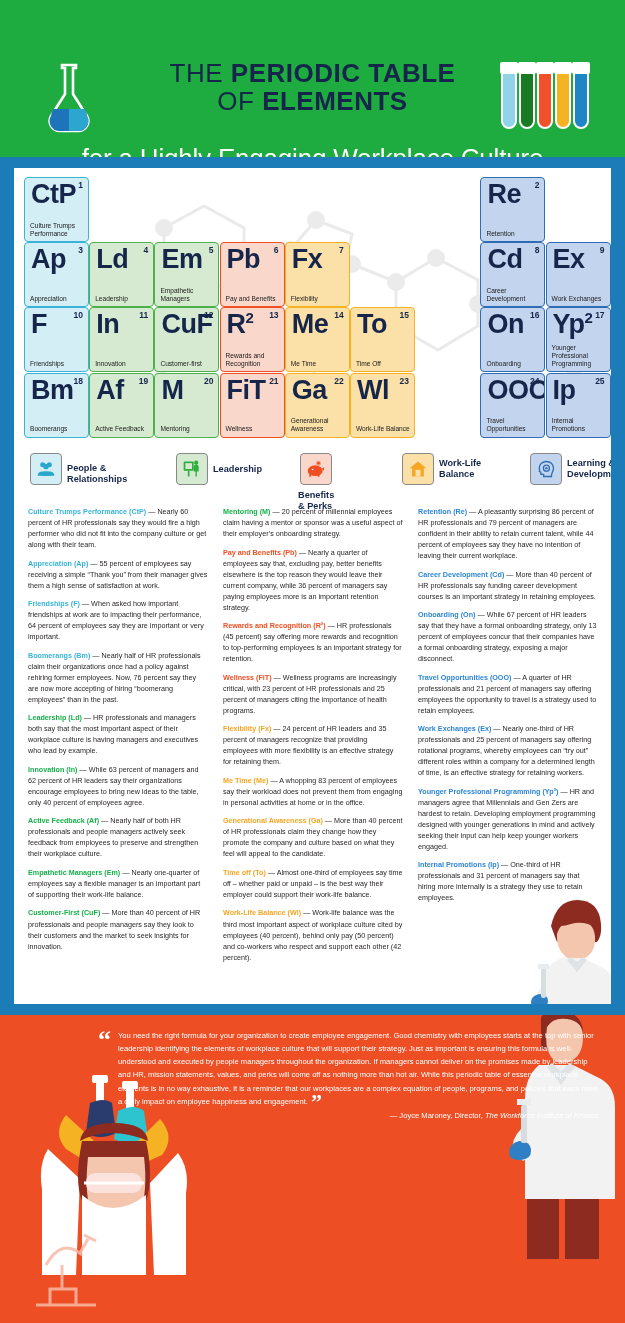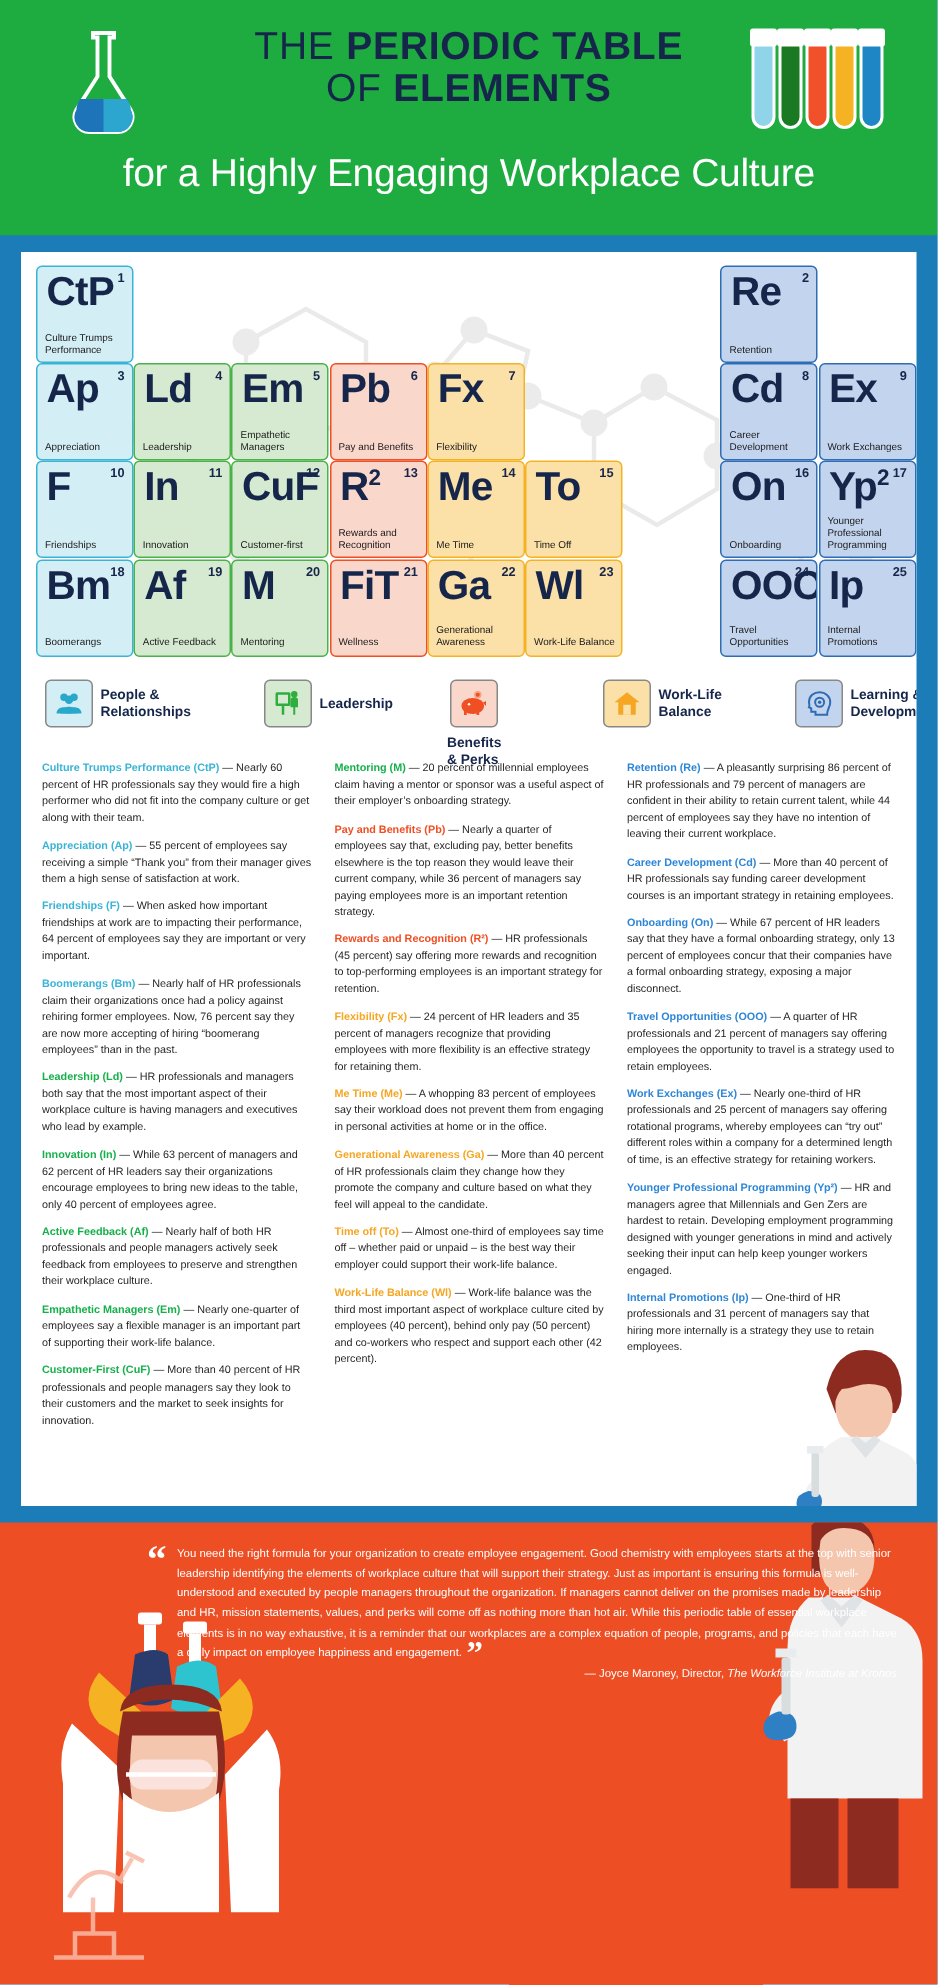--- a/index.html
+++ b/index.html
@@ -11,21 +11,21 @@
     position:relative; overflow:hidden;
   }
 
   
   .header {
     background:#1eab3f;
     height:157px;
     position:relative;
     overflow:hidden;
   }
-  .hdr-inner { position:relative; height:100%; }
+  .hdr-inner { position:relative; height:100%;margin-top:43px; }
   .hdr-title {
     position:absolute; left:0; right:0; top:16px;
     text-align:center;
     color:#16264b;
     font-size:26px; font-weight:400; letter-spacing:.5px;
     line-height:1.08;
   }
   .hdr-title b { font-weight:bold; }
   .hdr-title .l2 { display:block; }
   .hdr-sub {
@@ -329,21 +329,21 @@
           <div class="nm">Travel Opportunities</div>
         </div>
         <div class="cell c-learn" style="left: 521.6px; top: 195.6px;">
           <div class="num">25</div>
           <div class="sym">Ip</div>
           <div class="nm">Internal Promotions</div>
         </div>
       </div>
 
     <div class="legend">
-        <div class="leg-item" style="left: 0px;">
+        <div class="leg-item" style="left: 0px; align-items: flex-end;">
           <div class="leg-box c-people">
             <svg viewBox="0 0 24 24" width="20" height="20">
               <g fill="#2aa8cc">
                 <circle cx="8" cy="7" r="3"></circle>
                 <circle cx="16" cy="7" r="3"></circle>
                 <circle cx="12" cy="9" r="3.4"></circle>
                 <path d="M2 20c0-3.4 2.8-5 6-5s6 1.6 6 5z"></path>
                 <path d="M10 20c0-3.4 2.8-5 6-5s6 1.6 6 5z"></path>
                 <path d="M5.5 20c0-3.6 3-5.4 6.5-5.4S18.5 16.4 18.5 20z"></path>
               </g>
@@ -437,20 +437,23 @@
         </div>
       <div class="col col2">
           <div class="entry">
             <p><span class="hd hd-lead">Mentoring (M)</span><span> — 20 percent of millennial employees claim having a mentor or sponsor was a useful aspect of their employer’s onboarding strategy.</span></p>
           </div>
           <div class="entry">
             <p><span class="hd hd-ben">Pay and Benefits (Pb)</span><span> — Nearly a quarter of employees say that, excluding pay, better benefits elsewhere is the top reason they would leave their current company, while 36 percent of managers say paying employees more is an important retention strategy.</span></p>
           </div>
           <div class="entry">
             <p><span class="hd hd-ben">Rewards and Recognition (R²)</span><span> — HR professionals (45 percent) say offering more rewards and recognition to top-performing employees is an important strategy for retention.</span></p>
+          </div>
+          <div class="entry">
+            <p><span class="hd hd-ben">Wellness (FiT)</span><span> — Wellness programs are increasingly critical, with 23 percent of HR professionals and 25 percent of managers citing the importance of health programs.</span></p>
           </div>
           <div class="entry">
             <p><span class="hd hd-wl">Flexibility (Fx)</span><span> — 24 percent of HR leaders and 35 percent of managers recognize that providing employees with more flexibility is an effective strategy for retaining them.</span></p>
           </div>
           <div class="entry">
             <p><span class="hd hd-wl">Me Time (Me)</span><span> — A whopping 83 percent of employees say their workload does not prevent them from engaging in personal activities at home or in the office.</span></p>
           </div>
           <div class="entry">
             <p><span class="hd hd-wl">Generational Awareness (Ga)</span><span> — More than 40 percent of HR professionals claim they change how they promote the company and culture based on what they feel will appeal to the candidate.</span></p>
           </div>

